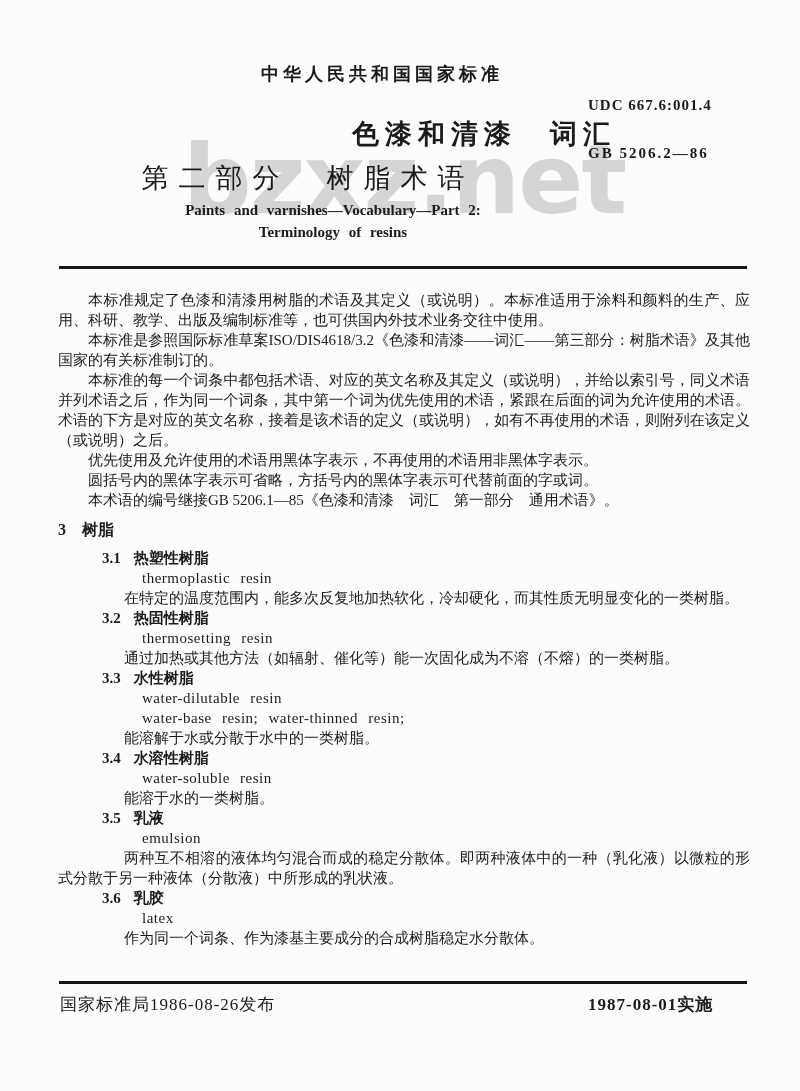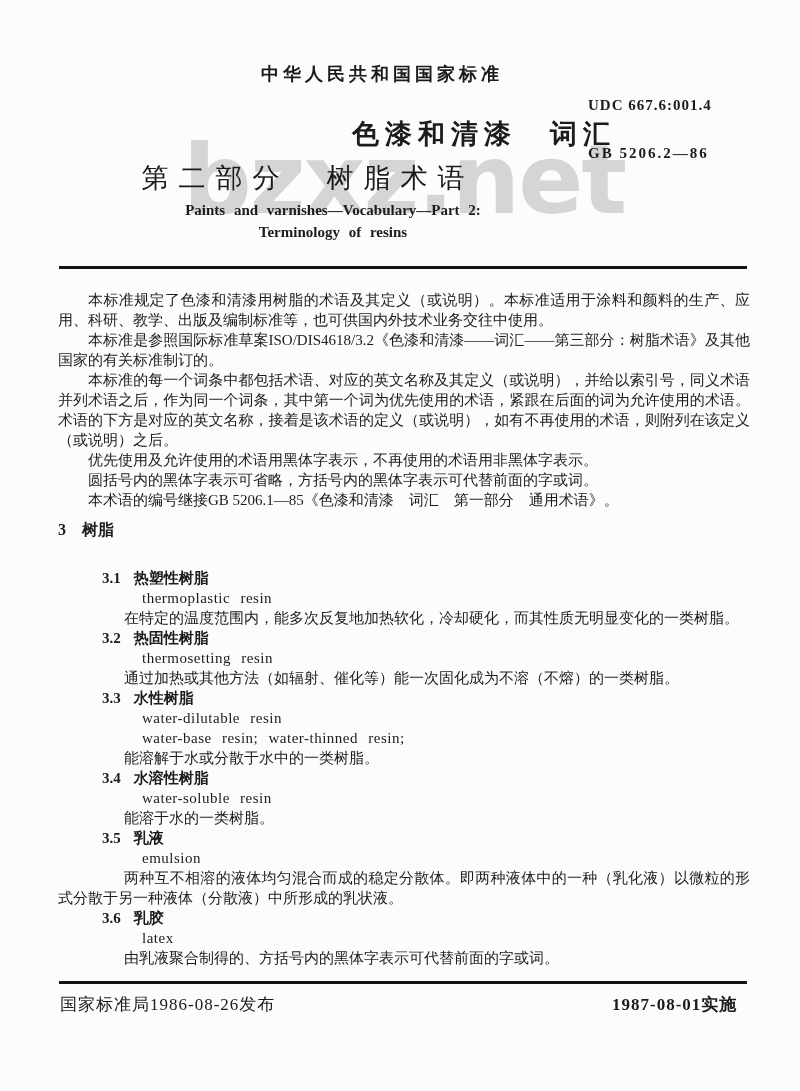--- a/index.html
+++ b/index.html
@@ -61,21 +61,21 @@
     position:absolute;top:290px;left:58px;width:692px;
     font-size:15px;line-height:20px;z-index:1;
   }
   .body-block p.intro{
     margin:0;text-indent:2em;text-align:justify;
   }
   .section-head{
     margin-top:10px;font-weight:bold;font-size:16px;
   }
   .section-head .sec-title{margin-left:16px;}
-  .terms{margin-top:28px;}
+  .terms{margin-top:8px;}
   .term-title{
     margin-left:44px;font-weight:bold;font-size:15px;
   }
   .term-title .tname{margin-left:13px;}
   .term-en{
     margin-left:84px;
     font-size:15px;word-spacing:6px;letter-spacing:0.5px;
   }
   .term-def{
     margin:0;text-indent:66px;text-align:justify;
@@ -83,21 +83,21 @@
   .rule-bottom{
     position:absolute;top:981px;left:59px;width:688px;height:3px;
     background:#141414;z-index:1;
   }
   .footer-issued{
     position:absolute;top:993px;left:60px;
     font-size:17px;font-weight:normal;letter-spacing:1px;z-index:1;
   }
   .footer-impl{
     position:absolute;top:993px;left:588px;
-    font-size:17px;font-weight:bold;letter-spacing:1px;z-index:1;margin-left:24px;
+    font-size:17px;font-weight:bold;letter-spacing:1px;z-index:1;
   }
 </style>
 </head>
 <body>
 
 <div class="page">
 
   <div class="watermark">bzxz.net</div>
 
   <div class="hdr-std">中华人民共和国国家标准</div>
@@ -163,21 +163,21 @@
         </div>
         <div class="term-en">emulsion</div>
         <p class="term-def">两种互不相溶的液体均匀混合而成的稳定分散体。即两种液体中的一种（乳化液）以微粒的形式分散于另一种液体（分散液）中所形成的乳状液。</p>
       </div>
 
       <div class="term">
         <div class="term-title">
           <span>3.6</span><span class="tname">乳胶</span>
         </div>
         <div class="term-en">latex</div>
-        <p class="term-def">由乳液聚合制得的、方括号内的黑体字表示可代替前面的字或词。</p>
+        <p class="term-def">作为同一个词条、作为漆基主要成分的合成树脂稳定水分散体。</p>
       </div>
 
     </div>
   </div>
 
   <div class="rule-bottom"></div>
   <div class="footer-issued">国家标准局1986-08-26发布</div>
   <div class="footer-impl">1987-08-01实施</div>
 
 </div>

